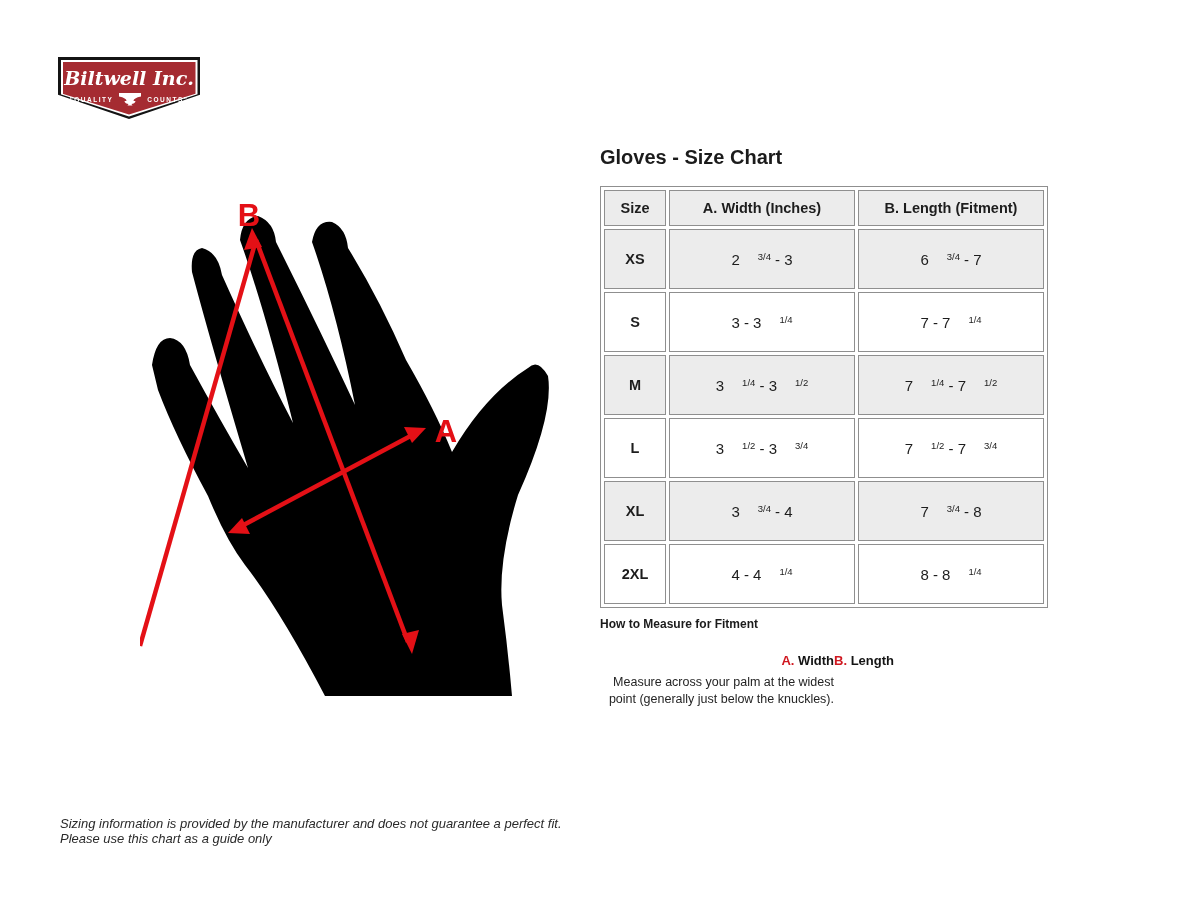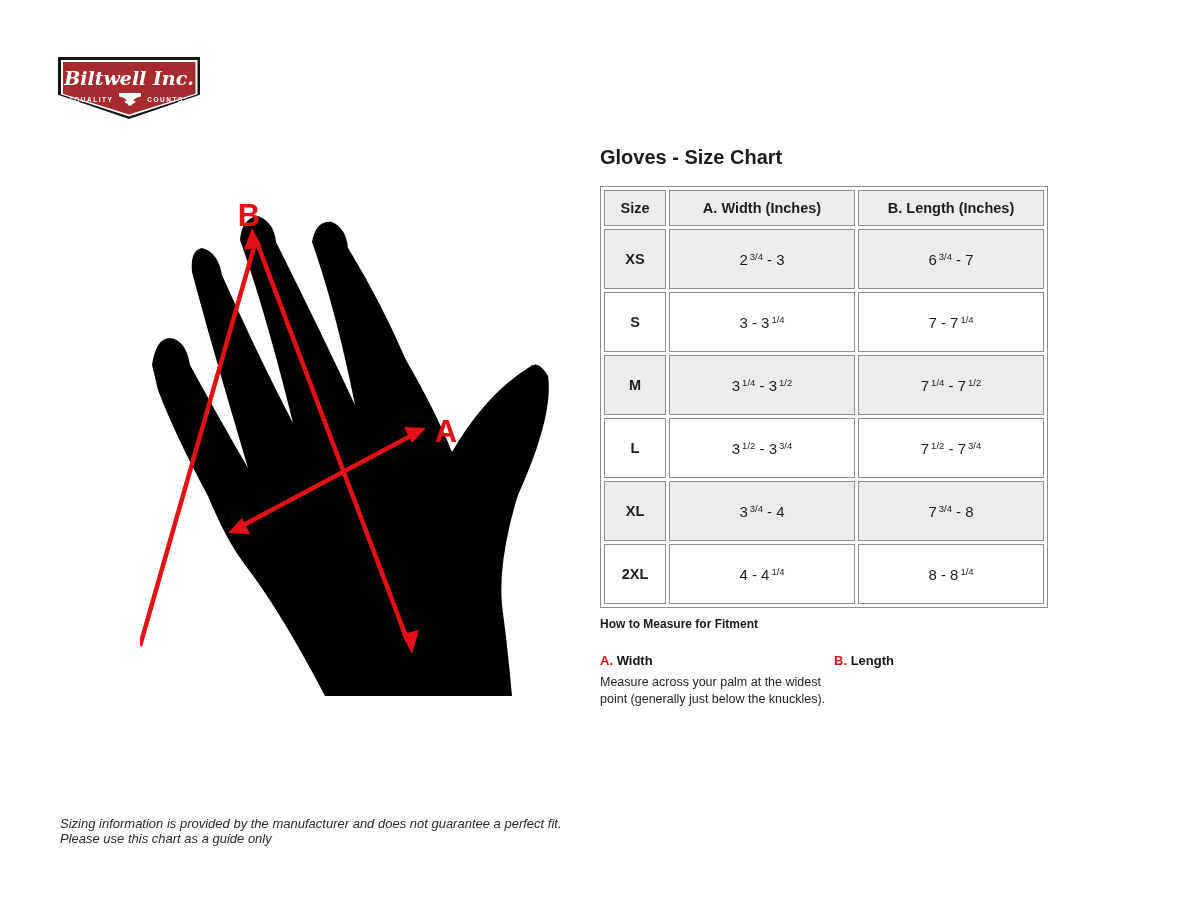--- a/index.html
+++ b/index.html
@@ -41,26 +41,26 @@
   .chart-title{position:absolute;left:600px;top:146px;font-size:20px;font-weight:bold;color:#1b1b1b;}
   .size-table{position:absolute;left:600px;top:186px;border-collapse:separate;border-spacing:3px;
     border:1px solid var(--table-border);background:#fff;}
   .size-table th,.size-table td{border:1px solid var(--table-border);text-align:center;vertical-align:middle;background:#fff;}
   .size-table th{width:186px;height:36px;font-size:14.5px;font-weight:bold;}
   .size-table th.col-size{width:62px;}
   .size-table td{height:60px;font-size:15px;}
   .size-table td.size-cell{font-weight:bold;font-size:14.5px;}
   .size-table tr.alt th,.size-table tr.alt td{background:var(--row-alt-bg);}
   .size-table thead th{background:var(--row-alt-bg);}
-  .frac{font-size:9.5px;vertical-align:5px;margin-left:2px;letter-spacing:0;}
+  .frac{font-size:9.5px;vertical-align:5px;margin-left:18px;letter-spacing:0;}
 
   .howto-title{position:absolute;left:600px;top:617px;font-size:12px;font-weight:bold;color:#1b1b1b;}
   .measure-cols{position:absolute;left:600px;top:652px;width:462px;display:flex;}
   .measure-col{font-size:12.5px;line-height:17px;color:#242424;}
-  .measure-col.col-a{width:234px;}
+  .measure-col.col-a{width:234px;text-align:right;}
   .measure-col.col-b{flex:1;}
   .measure-head{font-size:13px;font-weight:bold;margin-bottom:5px;color:#141414;}
   .measure-head .red-letter{color:#d01820;}
 
   .footer-note{position:absolute;left:60px;top:817px;font-size:13px;line-height:14.5px;color:#2a2a2a;font-style:italic;}
 </style>
 </head>
 <body>
 
 <div class="canvas">
@@ -123,21 +123,21 @@
     <text class="arrow-label" x="306" y="262" text-anchor="middle">A</text>
   </svg>
 
   <div class="chart-title">Gloves - Size Chart</div>
 
   <table class="size-table">
     <thead>
       <tr>
         <th class="col-size">Size</th>
         <th>A. Width (Inches)</th>
-        <th>B. Length (Inches)</th>
+        <th>B. Length (Fitment)</th>
       </tr>
     </thead>
     <tbody>
         <tr class="alt">
       <td class="size-cell">XS</td>
       <td class="width-cell">2<span class="frac">3/4</span> - 3</td>
       <td class="length-cell">6<span class="frac">3/4</span> - 7</td>
     </tr>
         <tr>
       <td class="size-cell">S</td>

